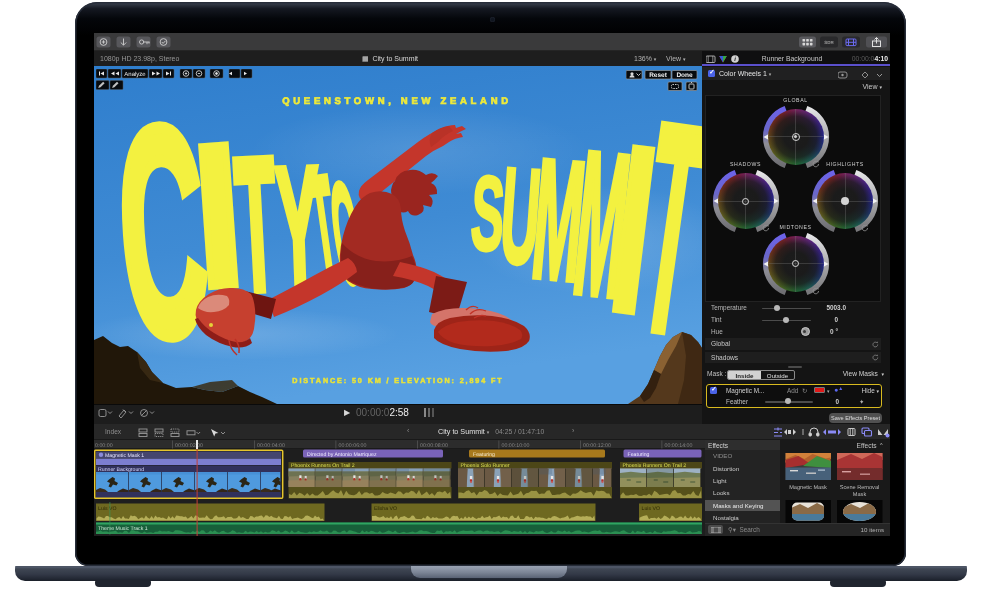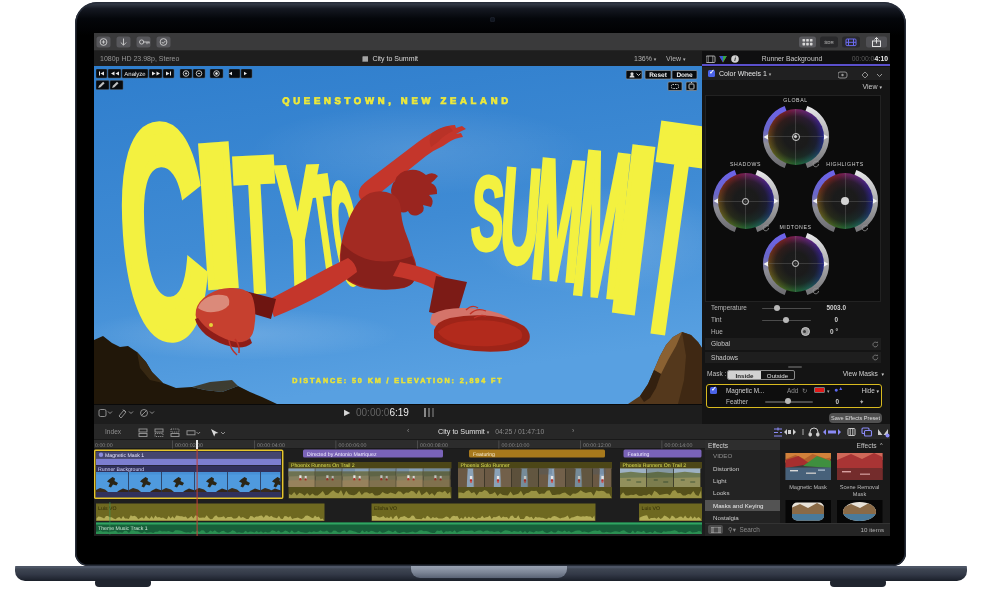--- a/index.html
+++ b/index.html
@@ -414,21 +414,21 @@
         <rect x="1" y="1.5" width="7" height="7" rx="1.5"></rect>
           <path d="M10 4.5l2 2 2-2" transform="translate(0,-1)"></path>
         <path d="M21 8l5-6 2 2-5 6z M25 1.5l2.5 2.5"></path>
           <path d="M30 4.5l2 2 2-2" transform="translate(1,-1)"></path>
         <circle cx="46" cy="5" r="3.5"></circle>
           <path d="M43.5 7.5l5-5"></path>
           <path d="M52 4.5l2 2 2-2" transform="translate(0,-1)"></path>
       </g>
     </svg>
     <div class="scr" style="left:250px;top:375px;font-size:8px;color:#d8d8d8;">▶</div>
-    <div class="scr" style="left:262px;top:374px;font-size:10px;color:#636363;">00:00:0<span style="color:#ececec;">6:19</span></div>
+    <div class="scr" style="left:262px;top:374px;font-size:10px;color:#636363;">00:00:0<span style="color:#ececec;">2:58</span></div>
     <div class="scr" style="left:330px;top:375px;width:2px;height:9px;background:#888;"></div>
     <div class="scr" style="left:334px;top:375px;width:2px;height:9px;background:#666;"></div>
     <div class="scr" style="left:338px;top:375px;width:2px;height:9px;background:#555;"></div>
 
     <div class="scr" style="left:0;top:391px;width:796px;height:16px;background:#272727;border-bottom:1px solid #191919;"></div>
     <div class="scr" style="left:11px;top:395px;font-size:6.6px;color:#8f8f8f;">Index</div>
     <svg class="scr" style="left:44px;top:394.5px" width="100" height="10" viewBox="0 0 100 10">
       <g stroke="#9a9a9a" stroke-width="0.9" fill="none">
         <rect x="1" y="1" width="8" height="3"></rect>
           <rect x="1" y="5.5" width="8" height="3"></rect>

